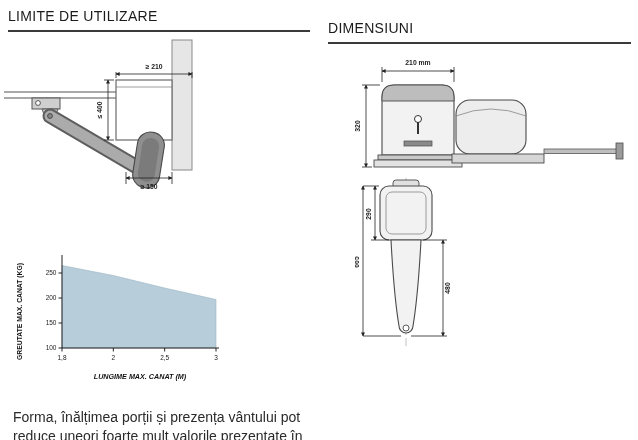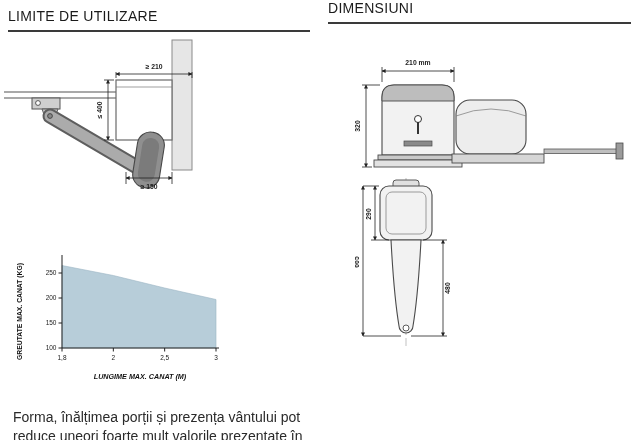--- a/index.html
+++ b/index.html
@@ -7,21 +7,21 @@
     width:638px;height:440px;position:relative;overflow:hidden;
     background:#ffffff;color:#1b1b1b;
     font-family:"Liberation Sans", sans-serif;
   }
   .abs{position:absolute;}
   h1.sec{
     font-size:14px;font-weight:normal;letter-spacing:.3px;margin:0;
     padding:0 0 6px 0;border-bottom:2px solid #3a3a3a;color:#1b1b1b;
   }
   #left-title{left:8px;top:8px;width:302px;}
-  #right-title{left:328px;top:0;width:303px;}
+  #right-title{left:328px;top:20px;width:303px;}
   svg text{
     font-family:"Liberation Sans", sans-serif;
     fill:#1b1b1b;
   }
   .dimtxt{font-size:6.8px;font-weight:bold;}
   .vlabel{
     position:absolute;transform:rotate(-90deg);transform-origin:0 0;
     white-space:nowrap;font-size:6.8px;font-weight:bold;color:#111;
   }
   .xlabel{

